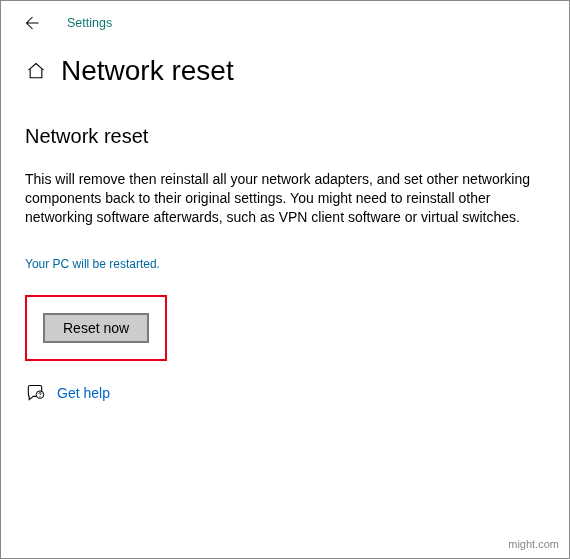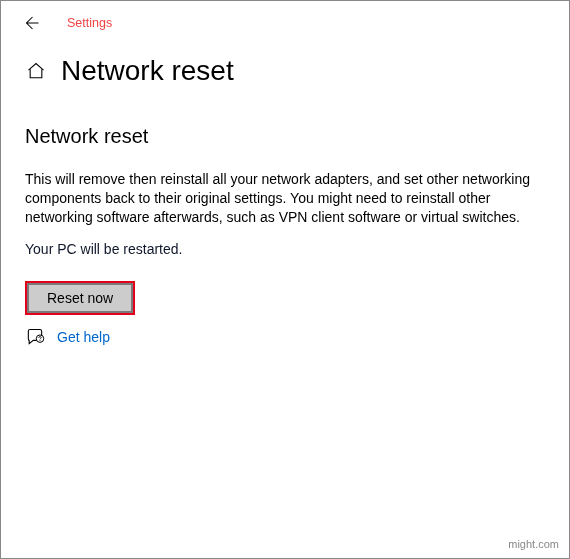--- a/index.html
+++ b/index.html
@@ -27,21 +27,21 @@
       width: 20px;
       height: 20px;
       display: flex;
       align-items: center;
       justify-content: center;
       cursor: pointer;
     }
     .back-arrow svg { width: 18px; height: 18px; }
     .titlebar-title {
       font-size: 12.5px;
-      color: #ef4444;
+      color: #0f766e;
     }
     .page-header {
       display: flex;
       align-items: center;
       padding: 10px 24px 4px 24px;
       gap: 14px;
     }
     .home-icon {
       width: 22px;
       height: 22px;
@@ -61,33 +61,33 @@
     .subheading {
       font-size: 20px;
       font-weight: 400;
       margin-bottom: 22px;
       color: #000;
     }
     .description {
       font-size: 14px;
       line-height: 1.35;
       color: #000;
-      margin-bottom: 14px;
+      margin-bottom: 30px;
       max-width: 510px;
     }
     .restart-note {
-      font-size: 14px;
+      font-size: 12px;
       margin-bottom: 24px;
-      color: #0f172a;
+      color: #0369a1;
     }
     .reset-button-wrap {
       display: inline-block;
       border: 2.5px solid #e2001a;
-      padding: 0;
-      margin-bottom: 12px;
+      padding: 16px;
+      margin-bottom: 22px;
     }
     .reset-button {
       display: inline-block;
       background: #cccccc;
       border: 2px solid #7a7a7a;
       font-size: 14px;
       padding: 5px 18px;
       font-family: inherit;
       cursor: pointer;
     }

